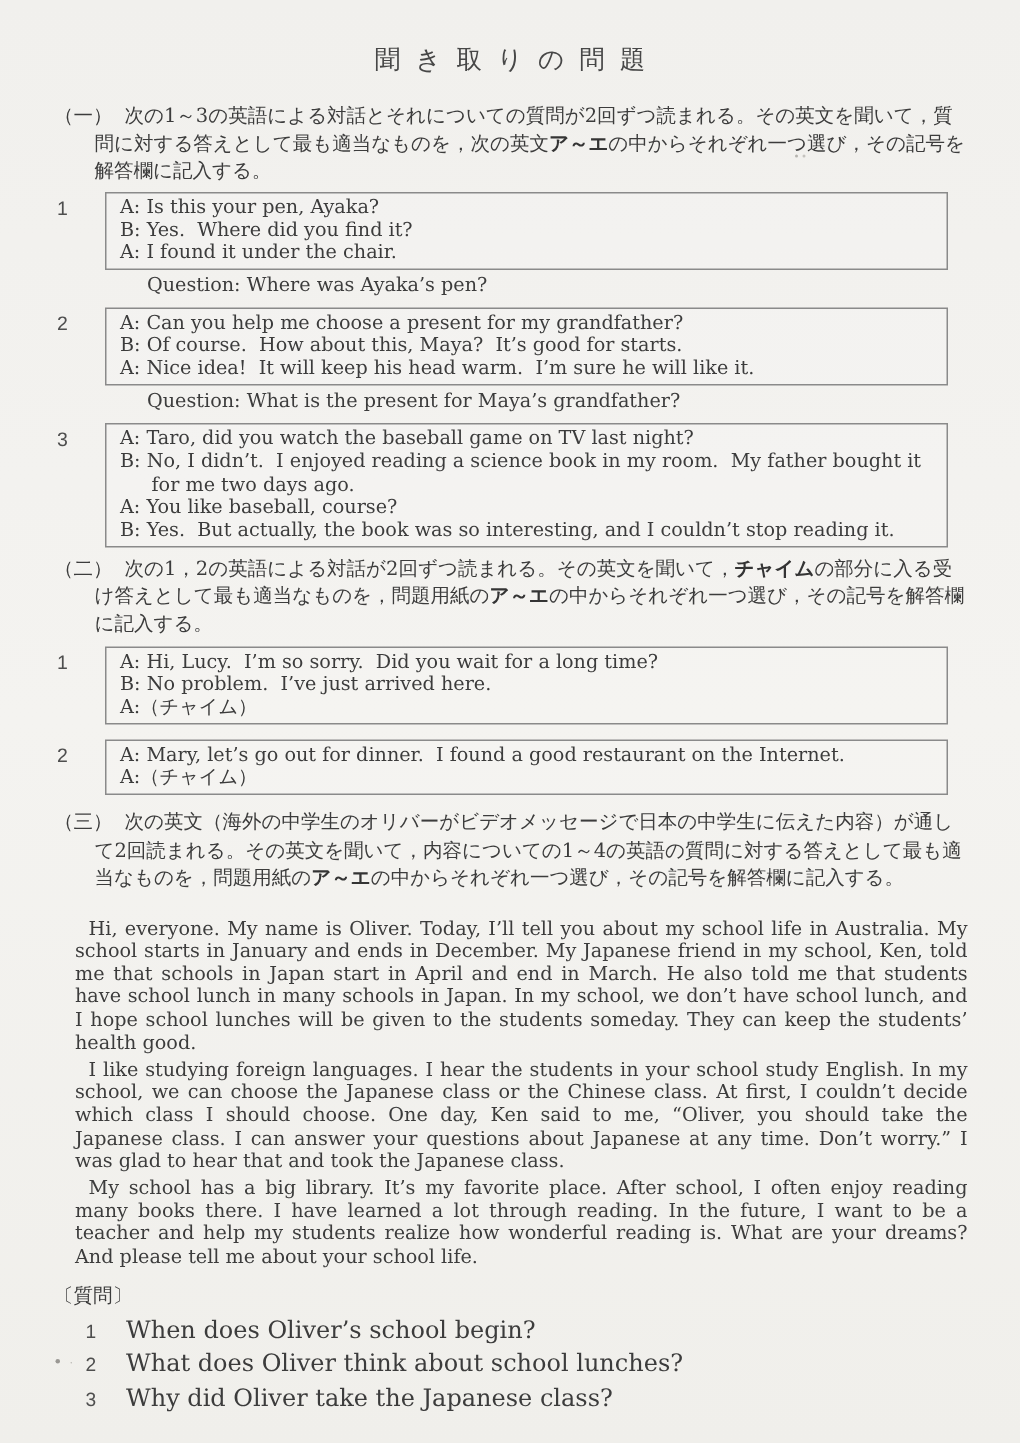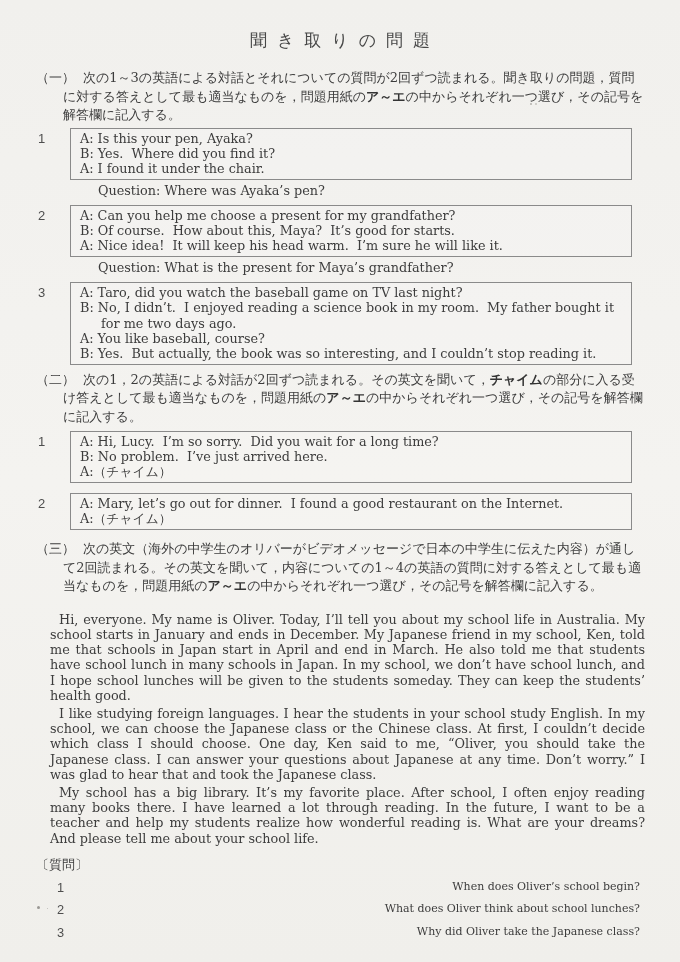--- a/index.html
+++ b/index.html
@@ -71,38 +71,38 @@
   .q-label{
     font-size:13px;line-height:16px;
     margin:11px 0 6px 36px;
   }
   .qa-row{display:flex;margin:0 40px 6.5px 57px;}
   .qa-num{
     width:27px;flex:0 0 27px;
     font-family:"Liberation Sans","DejaVu Sans",sans-serif;
     font-size:12.8px;color:#4e4e4e;padding-top:1px;box-sizing:border-box;
   }
-  .qa-text{flex:1;font-size:11px;line-height:15.2px;text-align:right;}
+  .qa-text{flex:1;font-size:16px;line-height:15.2px;}
 
   .speck{
     position:absolute;width:3px;height:3px;border-radius:50%;
     background:#9a9894;
   }
   .speck-a{left:37px;top:906px;box-shadow:9px 1px 0 -1px #b9b7b2;}
   .speck-b{left:530px;top:103px;width:2px;height:2px;background:#b5b3ae;box-shadow:5px 0 0 0 #c5c3be;}
 </style>
 </head>
 <body>
 
 <div class="page">
 
   <h1 class="title">聞き取りの問題</h1>
 
   <section>
-    <p class="inst"><span class="inst-label">（一）</span><span>次の1～3の英語による対話とそれについての質問が2回ずつ読まれる。聞き取りの問題，質問に対する答えとして最も適当なものを，問題用紙の</span><b class="jb">ア～エ</b><span>の中からそれぞれ一つ選び，その記号を解答欄に記入する。</span></p>
+    <p class="inst"><span class="inst-label">（一）</span><span>次の1～3の英語による対話とそれについての質問が2回ずつ読まれる。その英文を聞いて，質問に対する答えとして最も適当なものを，次の英文</span><b class="jb">ア～エ</b><span>の中からそれぞれ一つ選び，その記号を解答欄に記入する。</span></p>
 
     <div class="items">
 
       <div class="item-block">
         <div class="item-row">
           <div class="item-num">1</div>
           <div class="dlg-box">
             <div class="dlg-line">A: Is this your pen, Ayaka?</div>
             <div class="dlg-line">B: Yes.  Where did you find it?</div>
             <div class="dlg-line">A: I found it under the chair.</div>

